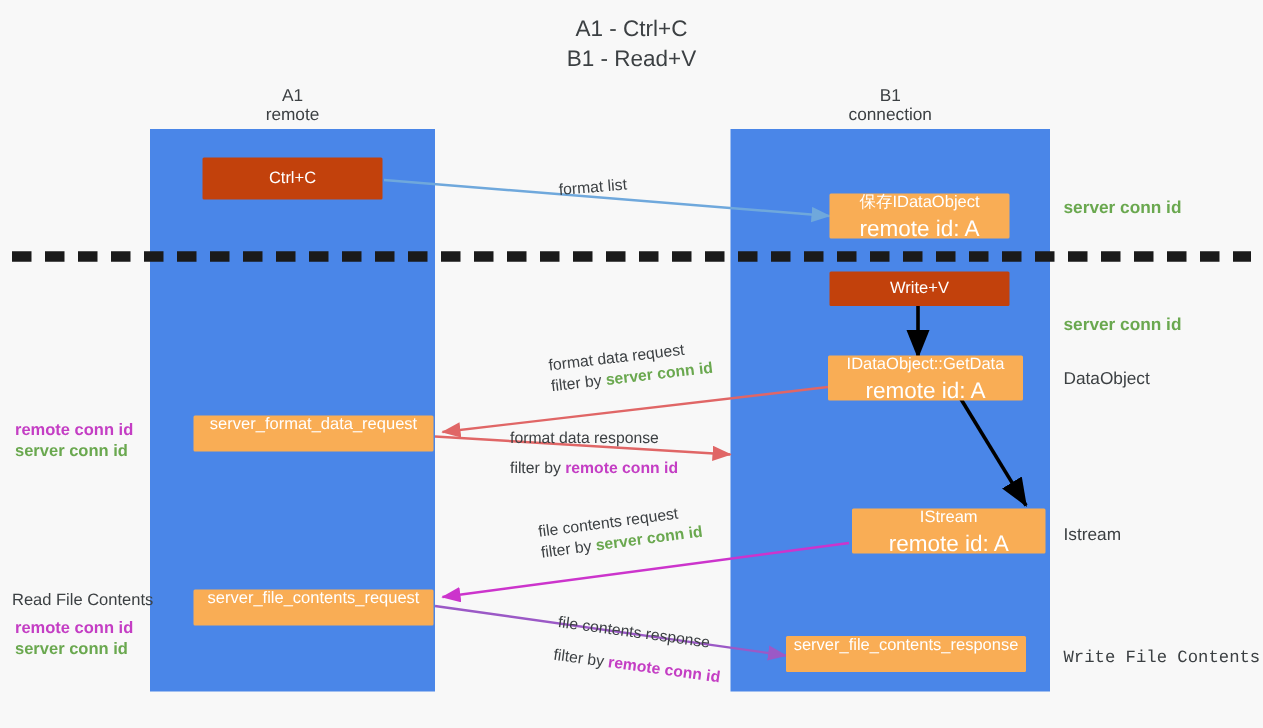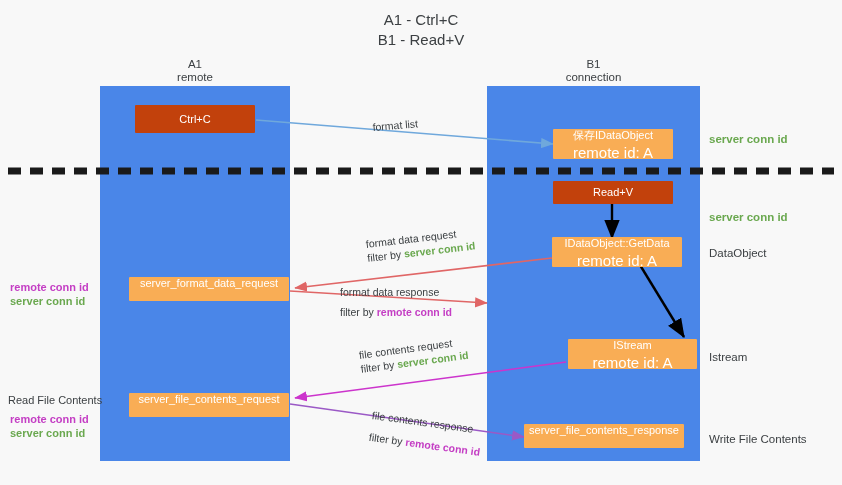--- a/index.html
+++ b/index.html
@@ -156,21 +156,21 @@
   <div class="node green" style="left:135px; top:105px; width:120px; height:28px;">
     <div>Ctrl+C</div>
   </div>
 
   <div class="node orange" style="left:553px; top:129px; width:120px; height:30px;">
     <div>保存IDataObject</div>
     <div class="l2">remote id: A</div>
   </div>
 
   <div class="node green" style="left:553px; top:181px; width:120px; height:23px;">
-    <div>Read+V</div>
+    <div>Write+V</div>
   </div>
 
   <div class="node orange" style="left:552px; top:237px; width:130px; height:30px;">
     <div>IDataObject::GetData</div>
     <div class="l2">remote id: A</div>
   </div>
 
   <div class="node orange" style="left:129px; top:277px; width:160px; height:24px;">
     <div>server_format_data_request</div>
   </div>
@@ -222,21 +222,21 @@
   </div>
 
   <div class="ann green right-lbl" style="left:709px; top:132px;">server conn id</div>
 
   <div class="ann green right-lbl" style="left:709px; top:210px;">server conn id</div>
 
   <div class="ann plain right-lbl" style="left:709px; top:246px;">DataObject</div>
 
   <div class="ann plain right-lbl" style="left:709px; top:350px;">Istream</div>
 
-  <div class="ann plain right-lbl" style="left:709px; top:432px;">Write File Contents</div>
+  <div class="ann plain right-lbl" style="left:709px; top:432px;font-family:Liberation Mono, monospace;">Write File Contents</div>
 
   <div class="ann purple" style="left:10px; top:280px;">remote conn id</div>
   <div class="ann green" style="left:10px; top:294px;">server conn id</div>
 
   <div class="ann plain" style="left:8px; top:393px;">Read File Contents</div>
   <div class="ann purple" style="left:10px; top:412px;">remote conn id</div>
   <div class="ann green" style="left:10px; top:426px;">server conn id</div>
 
 </div>
 

